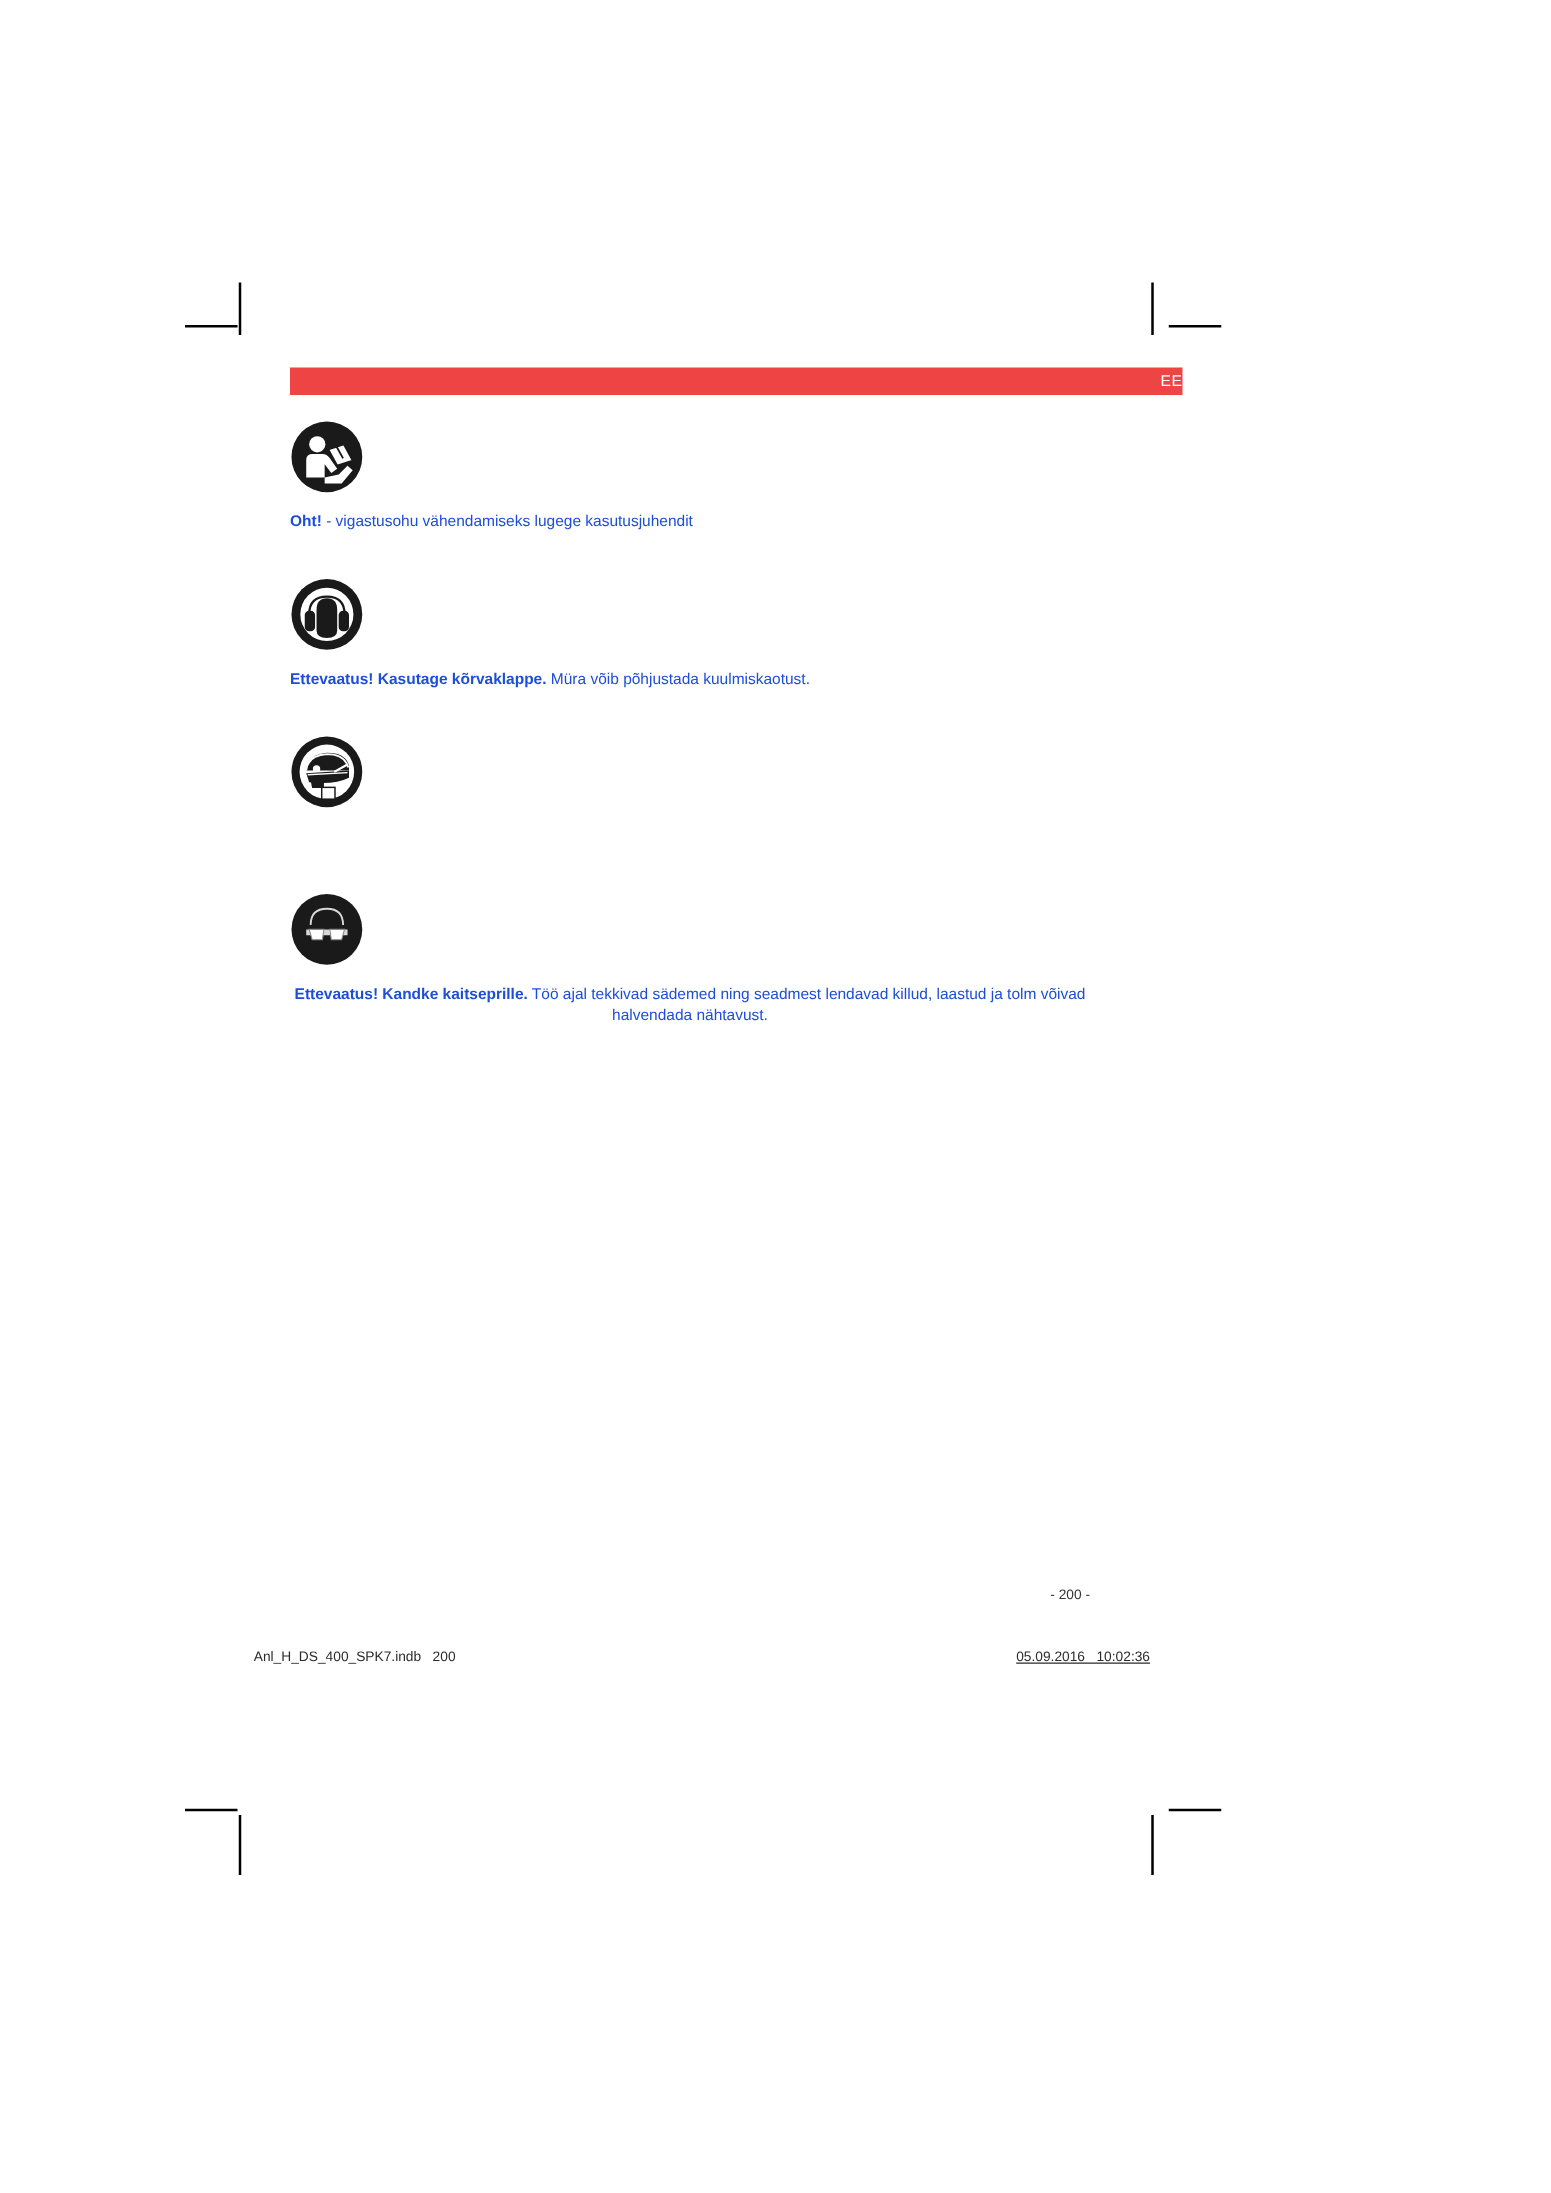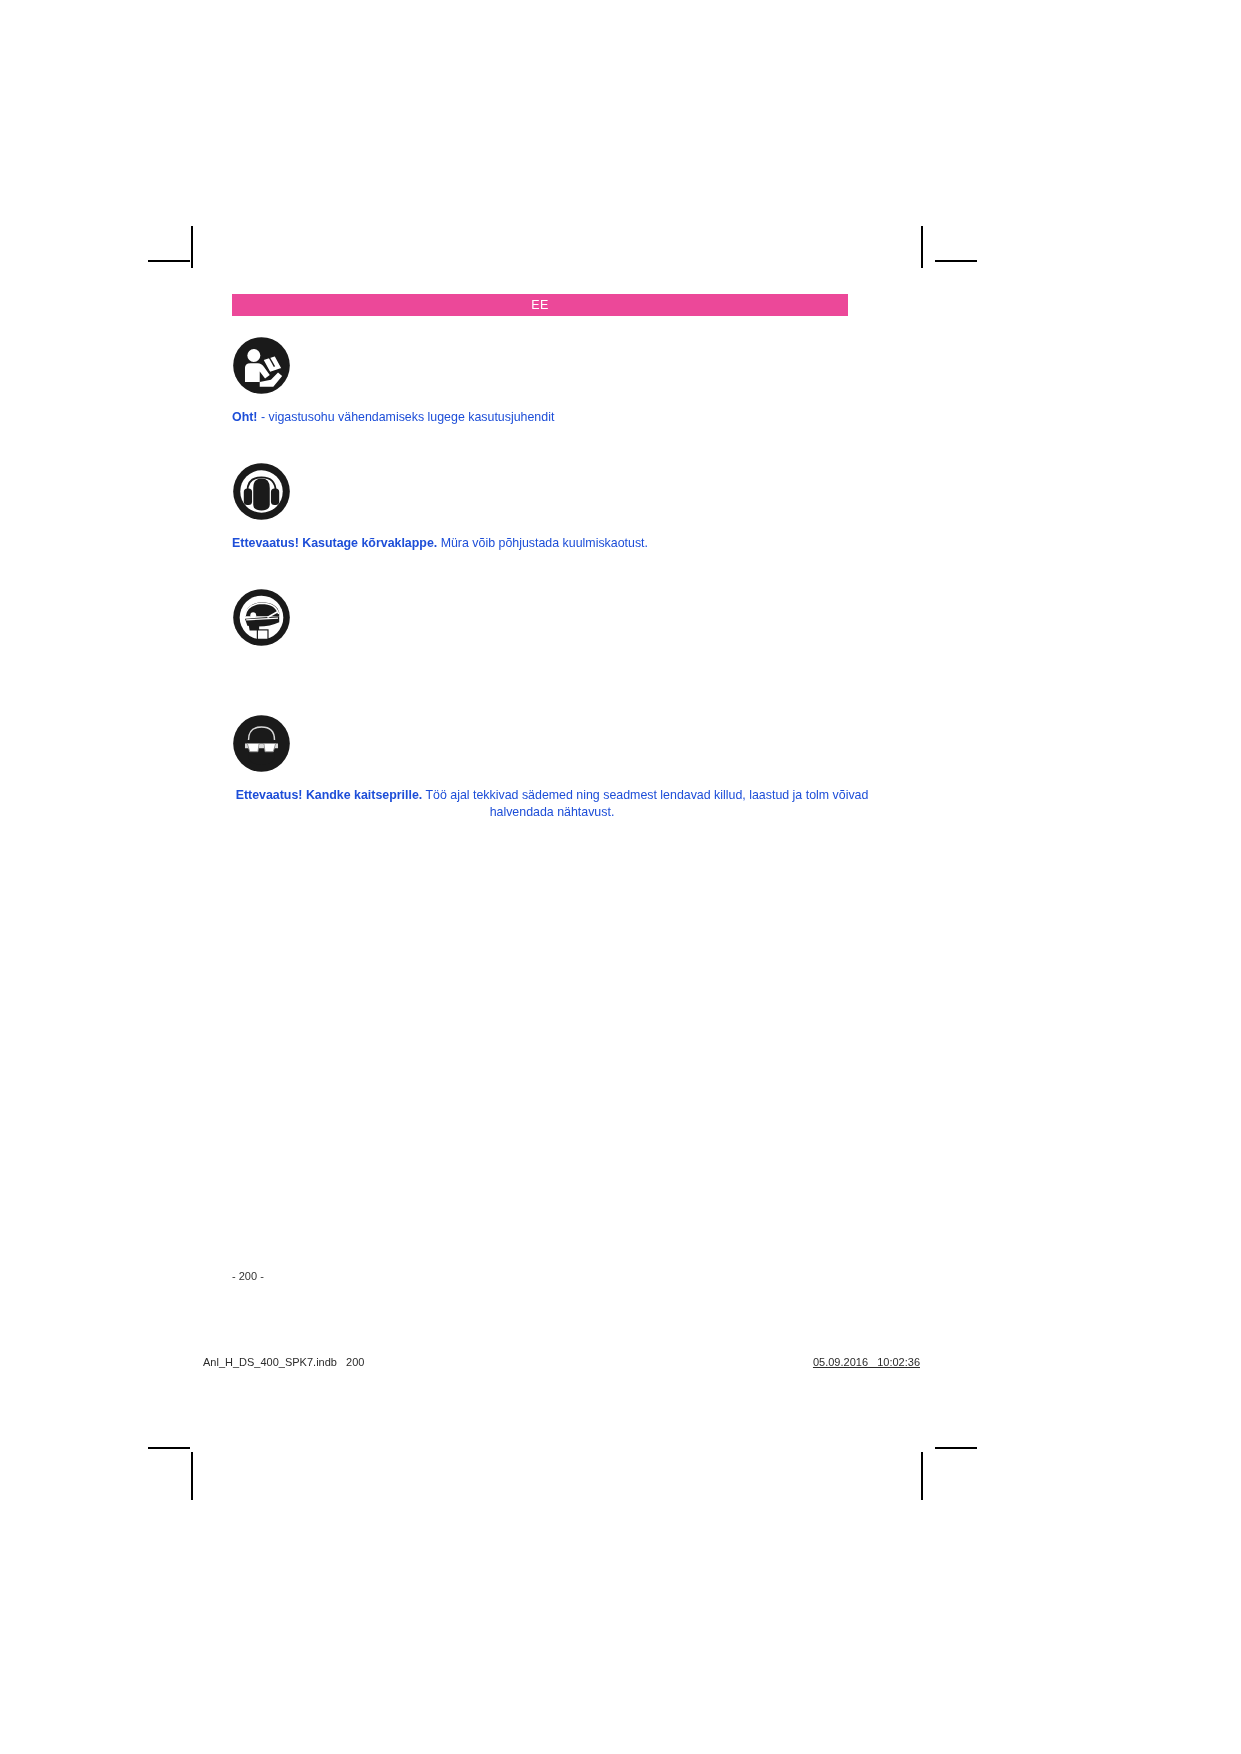--- a/index.html
+++ b/index.html
@@ -35,27 +35,27 @@
   
   .page {
     position: absolute;
     left: 232px;
     top: 294px;
     width: 640px;
   }
 
   
   .lang-bar {
-    width: 616px;
+    width: 714px;
     height: 22px;
-    background: #ec4899;
+    background: #ef4444;
     color: #ffffff;
     font-size: 12.5px;
     line-height: 22px;
-    text-align: center;
+    text-align: right;
     letter-spacing: 0.5px;
   }
 
   
   .warn-block { position: absolute; width: 640px; }
 
   .warn-1 { top: 42px; }
   .warn-2 { top: 168px; }
   .warn-3 { top: 294px; }
   .warn-4 { top: 420px; text-align: center; }
@@ -75,37 +75,36 @@
   }
 
   .warn-text b { font-weight: bold; }
 
   
   .page-number {
     position: absolute;
     left: 232px;
     top: 1270px;
     width: 640px;
-    text-align: left;
+    text-align: right;
     font-size: 11px;
     color: #333333;
   }
 
   
   .doc-footer {
     position: absolute;
     left: 203px;
     top: 1320px;
     width: 717px;
     display: flex;
     justify-content: space-between;
     align-items: center;
     font-size: 11px;
     color: #2b2b2b;
-    margin-top: 36px;
   }
 
   .footer-file { white-space: pre; }
   .footer-stamp { white-space: pre; text-decoration: underline; }
 </style>
 </head>
 <body>
 
 <div class="crop-mark crop-v crop-tl-v"></div>
 <div class="crop-mark crop-h crop-tl-h"></div>

